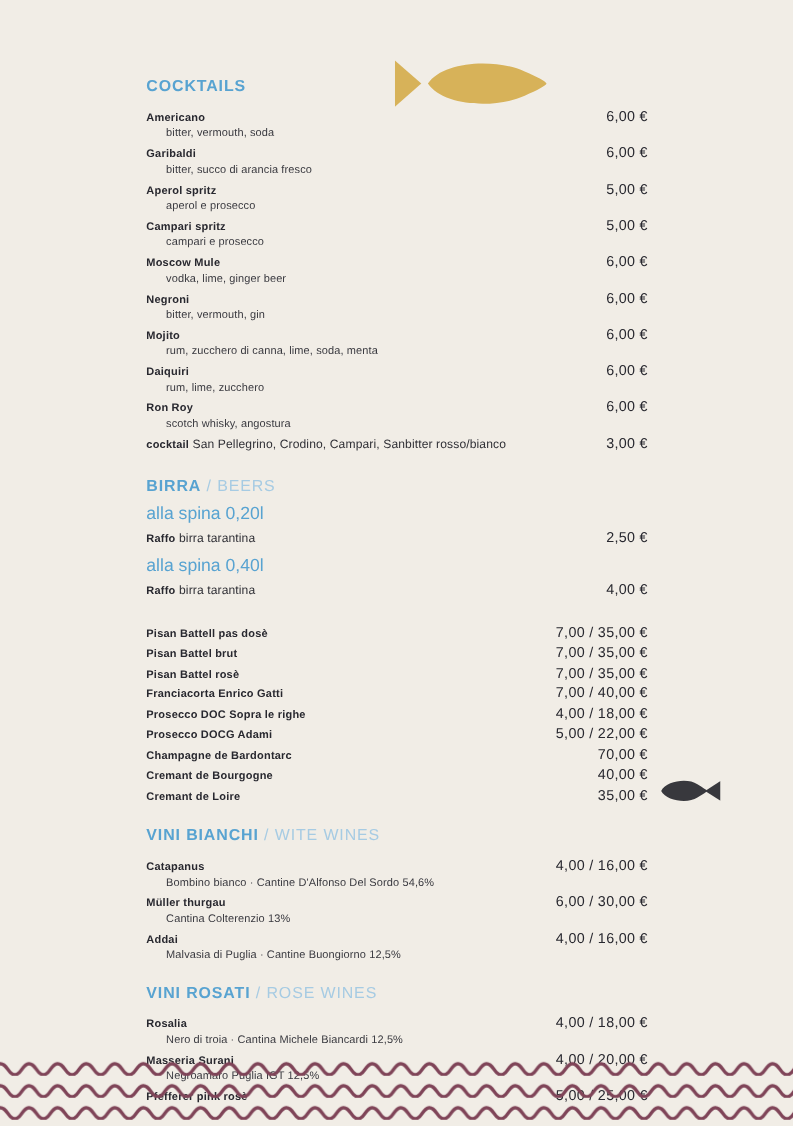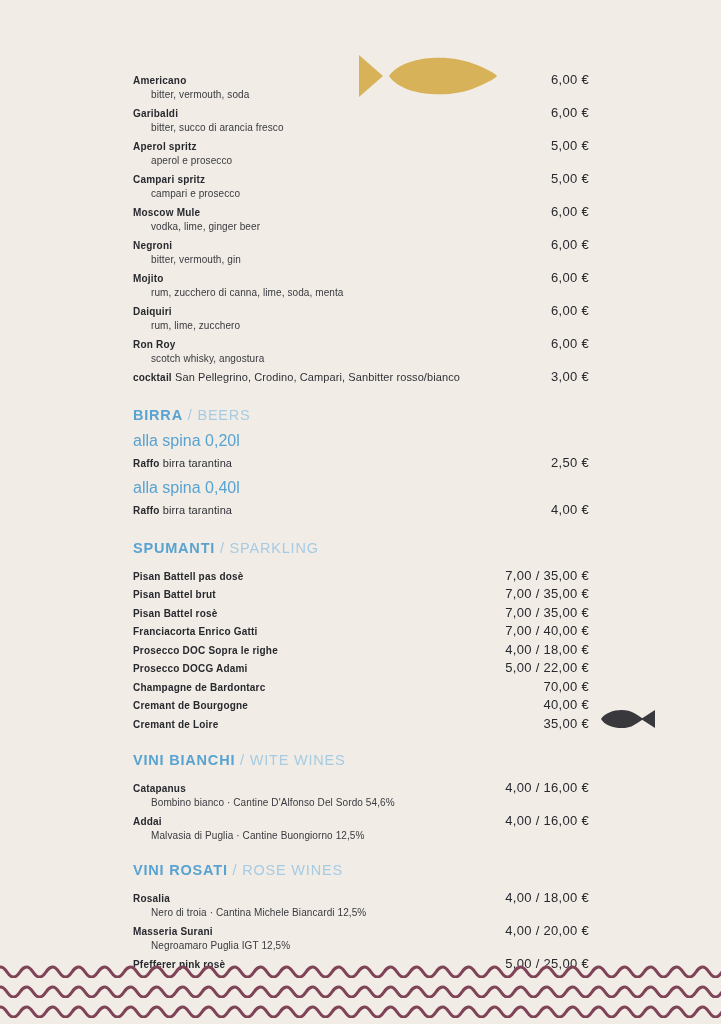--- a/index.html
+++ b/index.html
@@ -38,20 +38,21 @@
 </head>
 <body>
 
 <svg class="top-fish" width="138" height="46" viewBox="0 0 138 46">
   <polygon points="0,2 24,23 0,44" fill="#d7b259"></polygon>
   <path d="M30 23 C 44 2, 92 0, 118 12 C 130 17, 137 21, 138 23 C 137 25, 130 29, 118 34 C 92 46, 44 44, 30 23 Z" fill="#d7b259"></path>
 </svg>
 
 <main class="page" id="sections-root">
     <section class="menu-section">
+      <h2 class="section-title"><span class="section-title-main">COCKTAILS</span></h2>
       <div class="row">
         <div class="left"><span class="name">Americano</span><div class="desc">bitter, vermouth, soda</div></div>
         <div class="price">6,00 €</div>
       </div>
       <div class="row">
         <div class="left"><span class="name">Garibaldi</span><div class="desc">bitter, succo di arancia fresco</div></div>
         <div class="price">6,00 €</div>
       </div>
       <div class="row">
         <div class="left"><span class="name">Aperol spritz</span><div class="desc">aperol e prosecco</div></div>
@@ -93,21 +94,20 @@
         <div class="left"><span class="name">Raffo</span><span class="desc-inline"> birra tarantina</span></div>
         <div class="price">2,50 €</div>
       </div>
       <div class="group-label">alla spina 0,40l</div>
       <div class="row inline nodesc">
         <div class="left"><span class="name">Raffo</span><span class="desc-inline"> birra tarantina</span></div>
         <div class="price">4,00 €</div>
       </div>
     </section>
     <section class="menu-section">
-      <h2 class="section-title"><span class="section-title-main">SPUMANTI</span><span class="section-title-sub"> / SPARKLING</span></h2>
       <div class="row nodesc">
         <div class="left"><span class="name">Pisan Battell pas dosè</span></div>
         <div class="price">7,00 / 35,00 €</div>
       </div>
       <div class="row nodesc">
         <div class="left"><span class="name">Pisan Battel brut</span></div>
         <div class="price">7,00 / 35,00 €</div>
       </div>
       <div class="row nodesc">
         <div class="left"><span class="name">Pisan Battel rosè</span></div>
@@ -138,20 +138,24 @@
         <div class="price">35,00 €</div>
       </div>
     </section>
     <section class="menu-section">
       <h2 class="section-title"><span class="section-title-main">VINI BIANCHI</span><span class="section-title-sub"> / WITE WINES</span></h2>
       <div class="row">
         <div class="left"><span class="name">Catapanus</span><div class="desc">Bombino bianco · Cantine D'Alfonso Del Sordo 54,6%</div></div>
         <div class="price">4,00 / 16,00 €</div>
       </div>
       <div class="row">
+        <div class="left"><span class="name">Müller thurgau</span><div class="desc">Cantina Colterenzio 13%</div></div>
+        <div class="price">6,00 / 30,00 €</div>
+      </div>
+      <div class="row">
         <div class="left"><span class="name">Addai</span><div class="desc">Malvasia di Puglia · Cantine Buongiorno 12,5%</div></div>
         <div class="price">4,00 / 16,00 €</div>
       </div>
     </section>
     <section class="menu-section">
       <h2 class="section-title"><span class="section-title-main">VINI ROSATI</span><span class="section-title-sub"> / ROSE WINES</span></h2>
       <div class="row">
         <div class="left"><span class="name">Rosalia</span><div class="desc">Nero di troia · Cantina Michele Biancardi 12,5%</div></div>
         <div class="price">4,00 / 18,00 €</div>
       </div>

